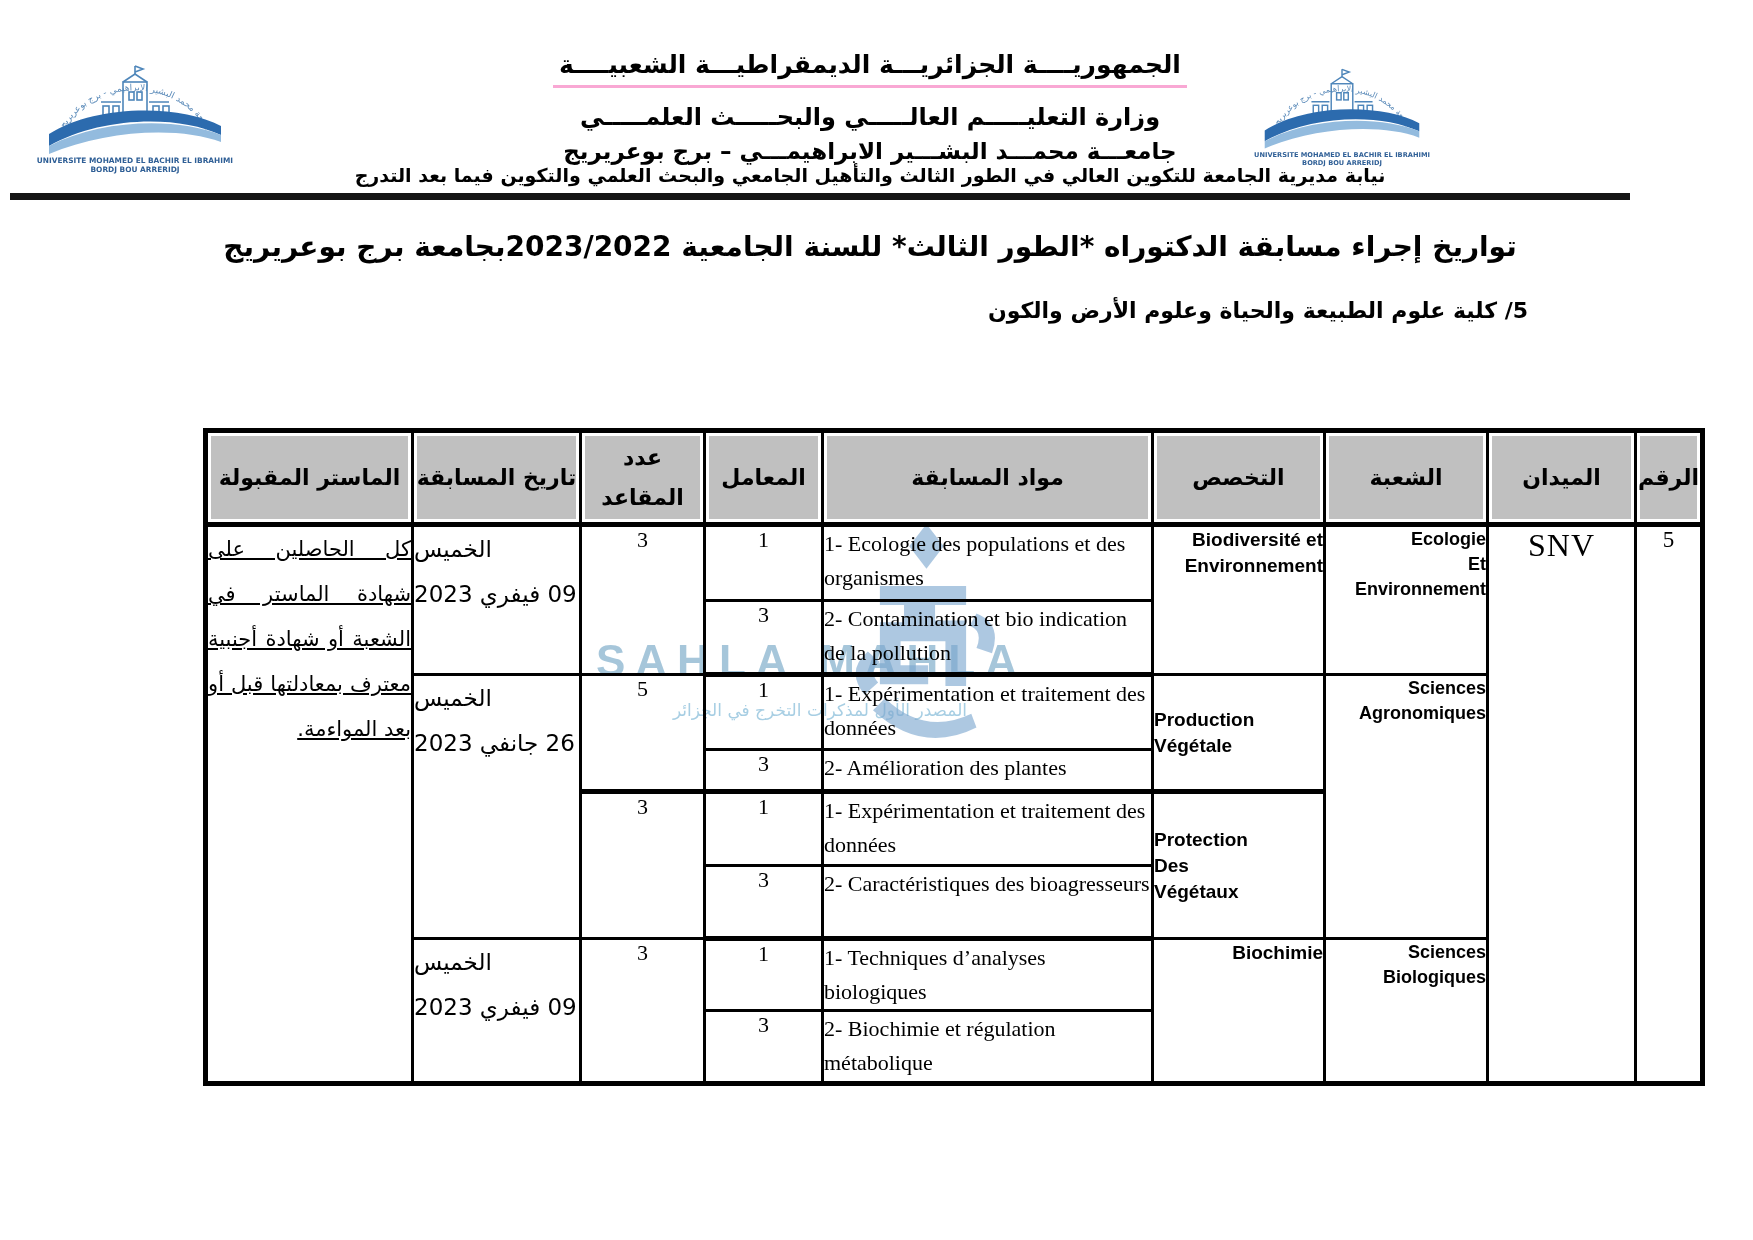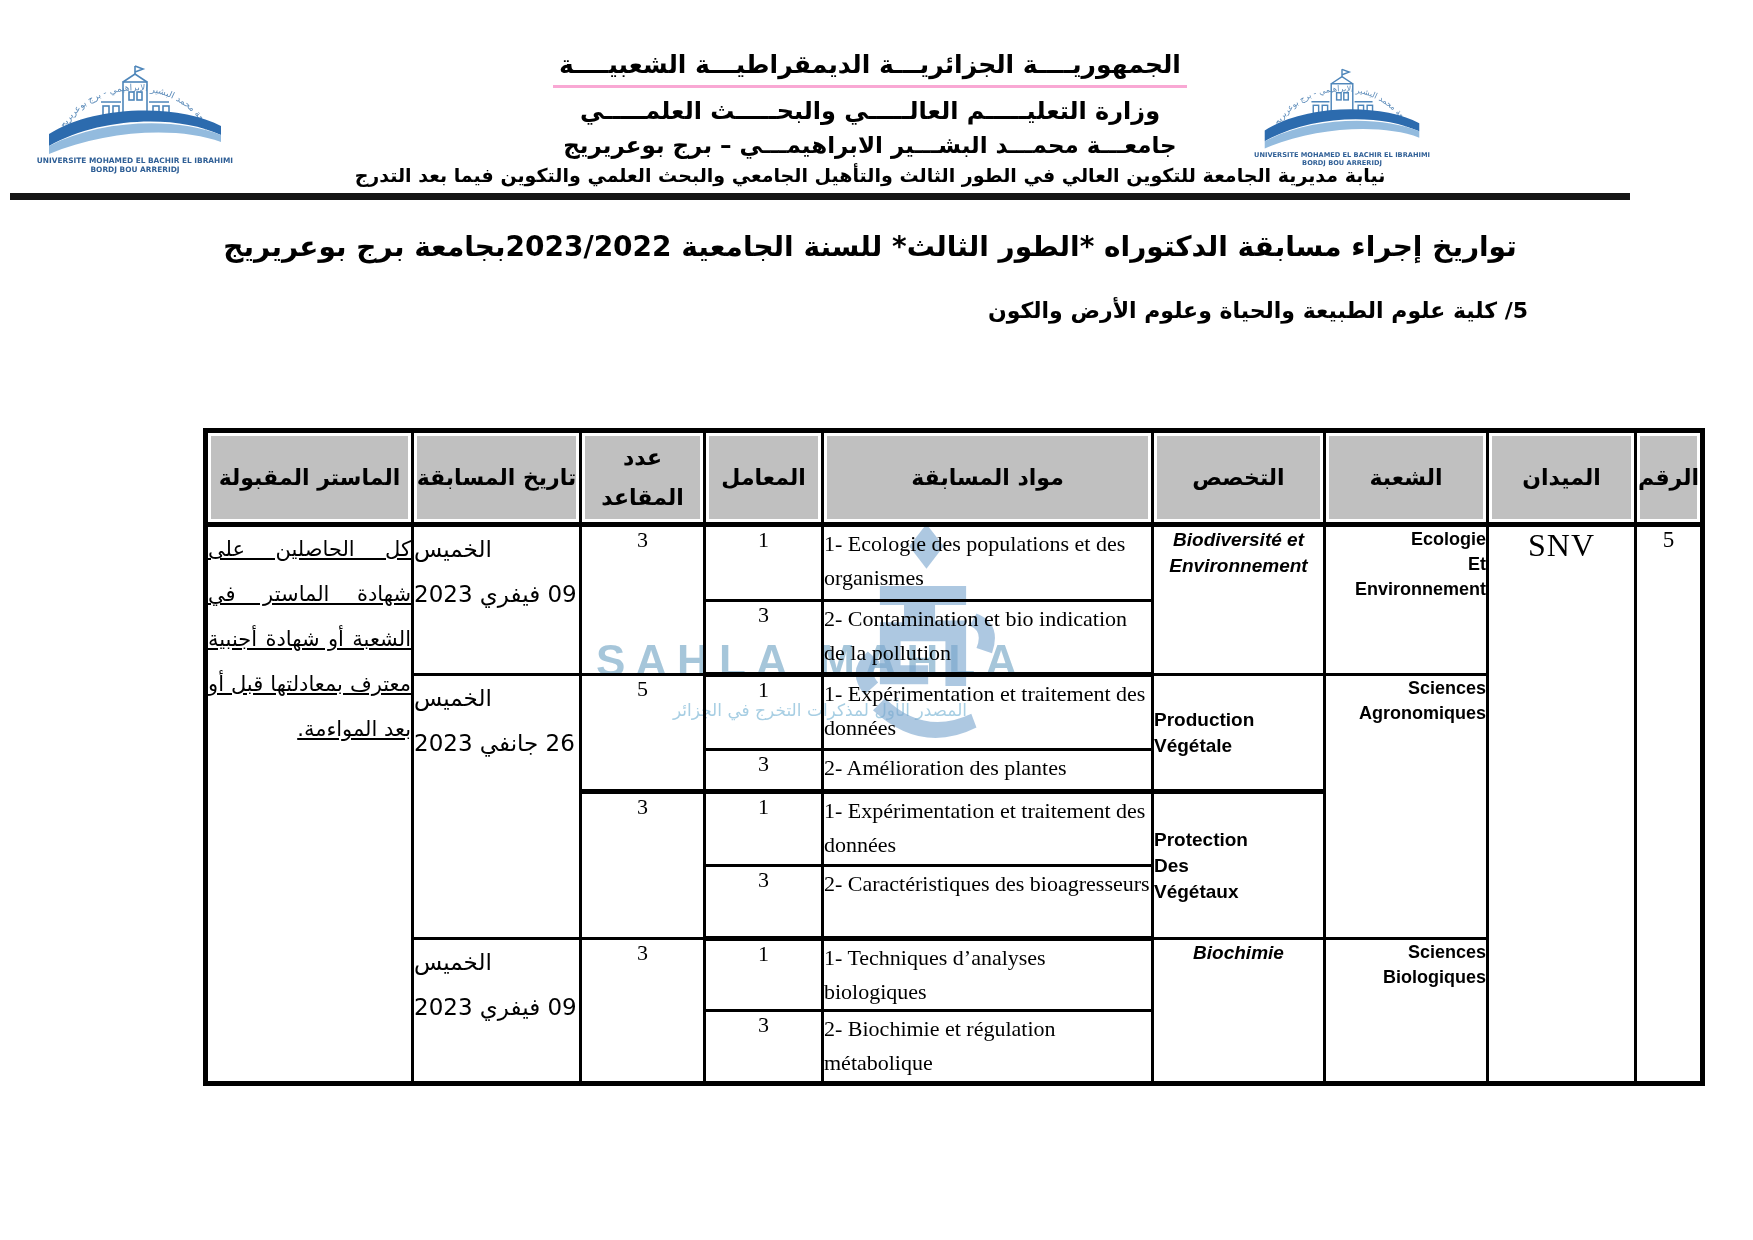--- a/index.html
+++ b/index.html
@@ -6,23 +6,23 @@
   html,body { margin:0; padding:0; }
   body {
     width:1753px; height:1240px; position:relative;
     background:#ffffff; overflow:hidden;
     font-family:"DejaVu Sans", sans-serif; color:#000;
   }
 
   
   .head-text { position:absolute; left:0; top:50px; width:1740px; text-align:center; direction:rtl; }
   .h-line1 { display:inline-block; font-size:25px; font-weight:bold; border-bottom:3px solid #f9a8d4; padding:0 6px 6px; }
-  .h-line2 { margin-top:9px;  font-size:24px; font-weight:bold; }
+  .h-line2 { margin-top:15px;  font-size:24px; font-weight:bold; }
   .h-line3 { margin-top:7px;  font-size:23px; font-weight:bold; }
-  .h-line4 { margin-top:6px;  font-size:19px; font-weight:bold; }
+  .h-line4 {  font-size:19px; font-weight:bold; }
 
   .uni-logo { position:absolute; }
   .logo-left  { left:26px;  top:40px;  width:218px; height:138px; }
   .logo-right { left:1238px; top:46px; width:208px; height:124px; }
 
   .divider { position:absolute; left:10px; top:193px; width:1620px; height:4px;
              border-top:5px solid #151515; border-bottom:2px solid #151515; }
 
   .doc-title { position:absolute; left:0; top:230px; width:1740px; text-align:center;
                direction:rtl; font-size:28px; font-weight:bold; }
@@ -51,21 +51,21 @@
   tr.section-end td { border-bottom-width:5px; }
   td.b4 { border-bottom-width:5px; }
 
   .c-num    { vertical-align:top; text-align:center; padding-top:140px; font-family:"Liberation Serif","DejaVu Serif",serif; font-size:23px; }
   .c-field  { vertical-align:top; text-align:center; padding-top:165px; font-family:"Liberation Serif","DejaVu Serif",serif; font-size:32px; letter-spacing:1px; }
   .c-branch { vertical-align:top; text-align:right; padding-top:10px; direction:ltr;
               font-family:Liberation Sans, sans-serif; font-size:18px; font-weight:bold;
               white-space:pre-line; line-height:25px; }
   .c-spec   { direction:ltr; font-family:"Liberation Sans","DejaVu Sans",sans-serif; font-size:19px; font-weight:bold;
               white-space:pre-line; line-height:26px; }
-  .spec-top { vertical-align:top; text-align:center; padding-top:8px;font-style:italic; }
+  .spec-top { vertical-align:top; text-align:right; padding-top:8px; }
   .spec-mid { vertical-align:middle; text-align:left; padding-left:7px; padding-right:4px; }
   .c-subj   { direction:ltr; text-align:left; vertical-align:top; padding:5px 6px 0 9px;
               font-family:"Liberation Serif","DejaVu Serif",serif; font-size:22px; line-height:34px; }
   .c-coef, .c-seats { text-align:center; vertical-align:top; padding-top:10px;
               font-family:"Liberation Serif","DejaVu Serif",serif; font-size:22px; }
   .c-date   { text-align:left; vertical-align:top; padding-top:5px; font-size:23px;
               white-space:pre-line; line-height:45px; }
   .c-master { vertical-align:top; padding:13px 14px 0 10px; font-size:21px; line-height:45px;
               text-align:justify; direction:rtl;text-decoration:underline; }
 </style>

